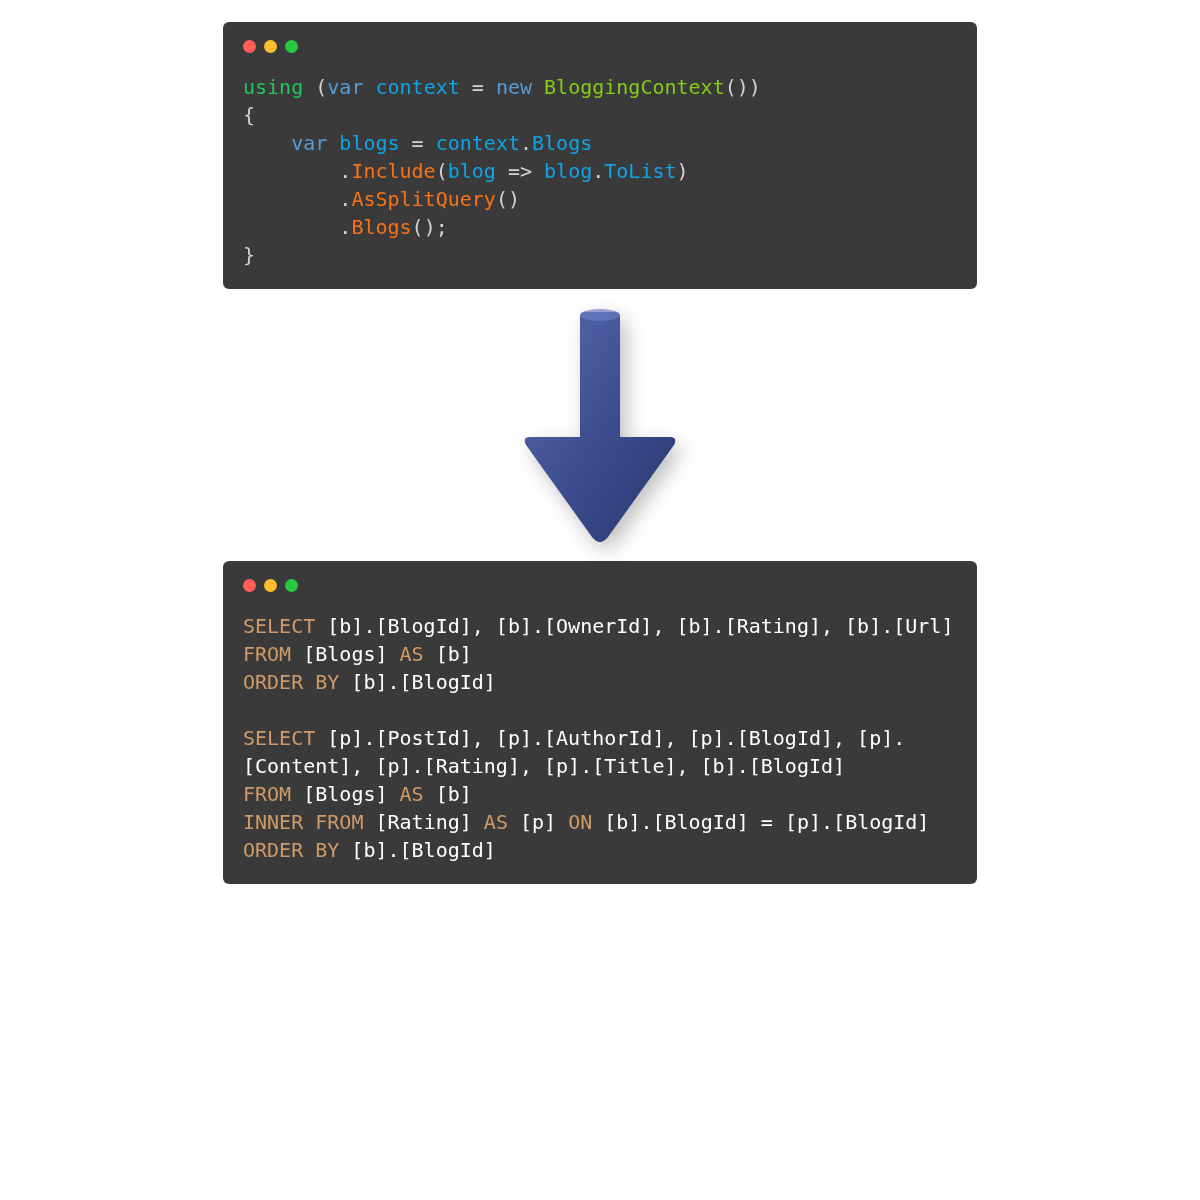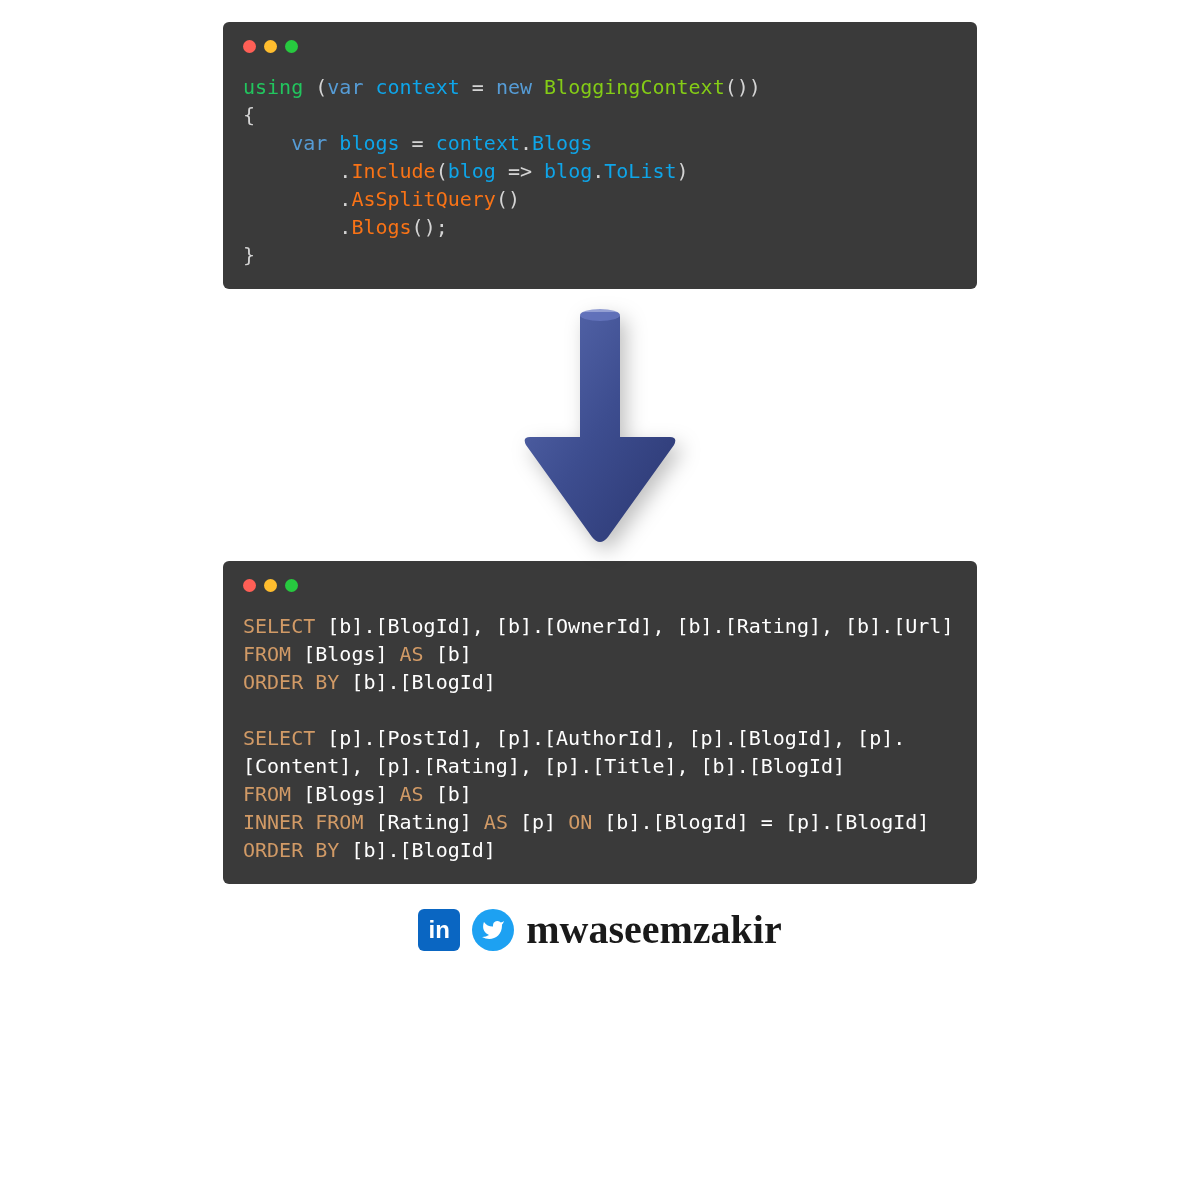--- a/index.html
+++ b/index.html
@@ -152,24 +152,13 @@
 <span class="sql-orange">FROM</span><span class="kw-gray"> [Blogs] </span><span class="sql-orange">AS</span><span class="kw-gray"> [b]</span>
 <span class="sql-orange">ORDER BY</span><span class="kw-gray"> [b].[BlogId]</span>
 <span class="kw-gray"> </span>
 <span class="sql-orange">SELECT</span><span class="kw-gray"> [p].[PostId], [p].[AuthorId], [p].[BlogId], [p].</span>
 <span class="kw-gray">[Content], [p].[Rating], [p].[Title], [b].[BlogId]</span>
 <span class="sql-orange">FROM</span><span class="kw-gray"> [Blogs] </span><span class="sql-orange">AS</span><span class="kw-gray"> [b]</span>
 <span class="sql-orange">INNER</span><span class="kw-gray"> </span><span class="sql-orange">FROM</span><span class="kw-gray"> [Rating] </span><span class="sql-orange">AS</span><span class="kw-gray"> [p] </span><span class="sql-orange">ON</span><span class="kw-gray"> [b].[BlogId] = [p].[BlogId]</span>
 <span class="sql-orange">ORDER BY</span><span class="kw-gray"> [b].[BlogId]</span></div>
   </div>
 
-  <div class="footer">
-    <div class="social-icon linkedin">
-      <span>in</span>
-    </div>
-    <div class="social-icon twitter">
-      <svg width="24" height="24" viewBox="0 0 24 24" fill="#fff">
-        <path d="M23 3a10.9 10.9 0 0 1-3.14 1.53 4.48 4.48 0 0 0-7.86 3v1A10.66 10.66 0 0 1 3 4s-4 9 5 13a11.64 11.64 0 0 1-7 2c9 5 20 0 20-11.5a4.5 4.5 0 0 0-.08-.83A7.72 7.72 0 0 0 23 3z"></path>
-      </svg>
-    </div>
-    <span class="handle">mwaseemzakir</span>
-  </div>
 </div>
 
 </body></html>

